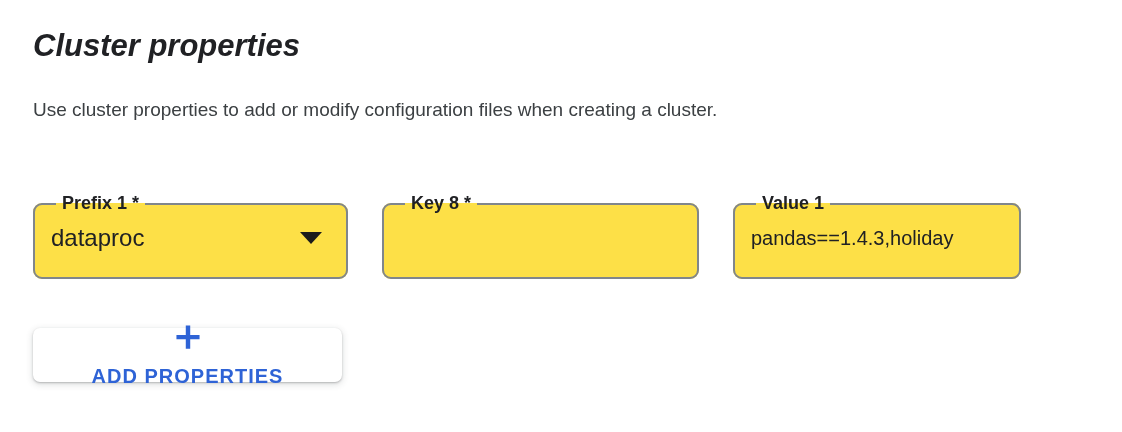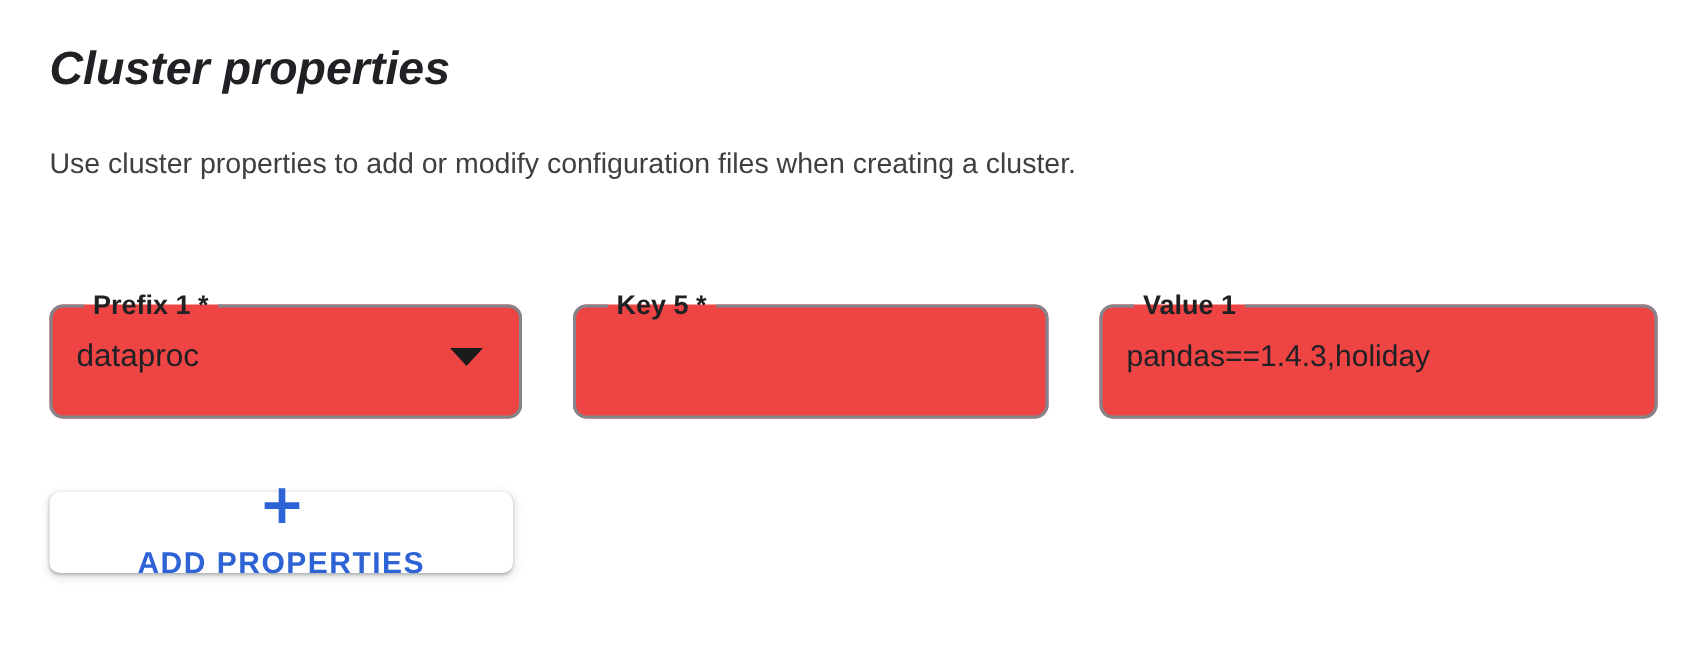--- a/index.html
+++ b/index.html
@@ -34,53 +34,53 @@
     gap: 34px;
     align-items: flex-start;
   }
 
   fieldset.mdc-field {
     margin: 0;
     padding: 0 14px;
     border: 2px solid #80868b;
     border-radius: 9px;
     height: 85px;
-    background: #ef4444;
+    background: #fde047;
     min-inline-size: auto;
   }
   fieldset.mdc-field legend {
     padding: 0 6px;
     margin-left: 7px;
     font-size: 18px;
     line-height: 19px;
     font-weight: 700;
     color: #202124;
     white-space: nowrap;
   }
   .field-prefix { width: 315px; }
   .field-key    { width: 317px; }
-  .field-value  { width: 372px; }
+  .field-value  { width: 288px; }
 
   .field-content {
     display: flex;
     align-items: center;
     height: 42px;
     margin-top: 4px;
     padding-left: 2px;
   }
   .select-display {
     width: 100%;
     display: flex;
     align-items: center;
     justify-content: space-between;
     cursor: pointer;
     padding-right: 10px;
   }
   .select-value {
-    font-size: 21px;
+    font-size: 24px;
     color: #202124;
     white-space: nowrap;
   }
   .caret-down {
     width: 0; height: 0;
     border-left: 11px solid transparent;
     border-right: 11px solid transparent;
     border-top: 12px solid #1b1b1b;
   }
   .text-input {
@@ -136,21 +136,21 @@
       <legend>Prefix 1 *</legend>
       <div class="field-content">
         <div class="select-display">
           <span class="select-value">dataproc</span>
           <span class="caret-down"></span>
         </div>
       </div>
     </fieldset>
 
     <fieldset class="mdc-field field-key">
-      <legend>Key 5 *</legend>
+      <legend>Key 8 *</legend>
     </fieldset>
 
     <fieldset class="mdc-field field-value">
       <legend>Value 1</legend>
       <div class="field-content">
         <input class="text-input" type="text" value="pandas==1.4.3,holiday" style="">
       </div>
     </fieldset>
 
   </div>

